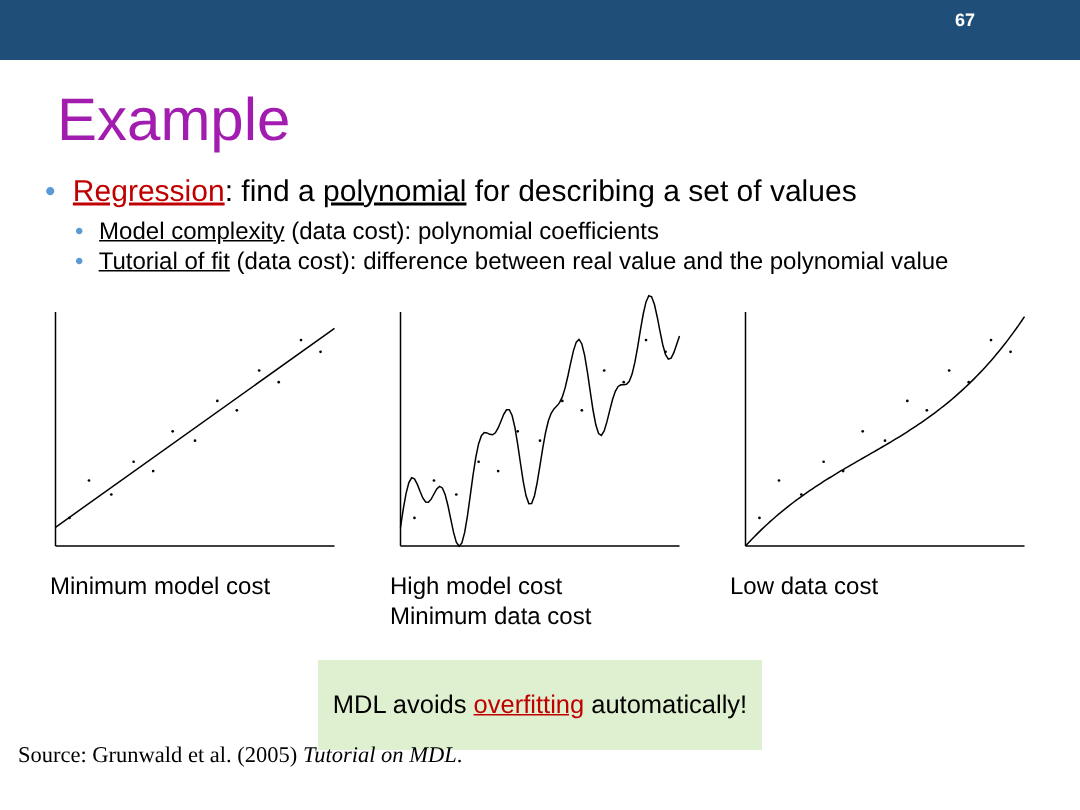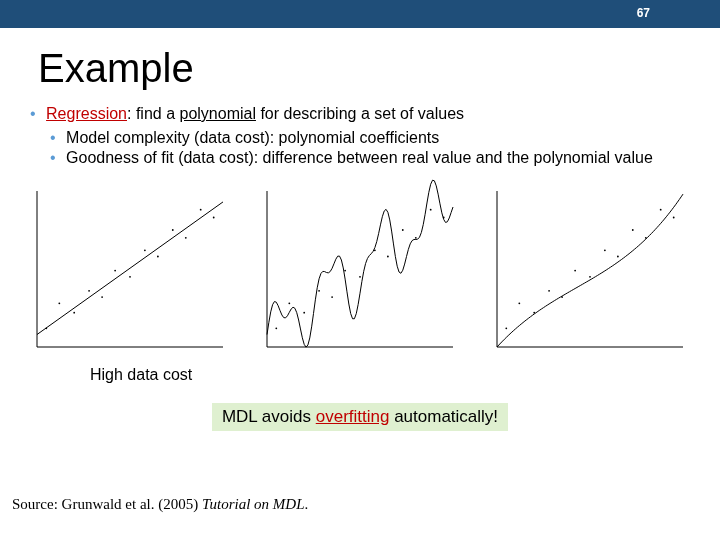--- a/index.html
+++ b/index.html
@@ -7,41 +7,41 @@
     padding: 0;
     width: 720px;
     height: 540px;
     font-family: Arial, sans-serif;
     background: #fff;
     position: relative;
     overflow: hidden;
   }
   .header-bar {
     background: #1f4e79;
-    height: 28px;
+    height: 40px;
     width: 100%;
     position: relative;
   }
   .page-number {
     position: absolute;
     right: 70px;
     top: 6px;
     color: #fff;
     font-size: 12px;
     font-weight: bold;
   }
   .title {
     font-size: 40px;
-    color: #000000;
+    color: #a21caf;
     margin: 18px 0 14px 38px;
     font-weight: normal;
   }
   .bullet-main {
     margin: 0 0 6px 30px;
-    font-size: 16px;
+    font-size: 20px;
     color: #000;
   }
   .bullet-main .dot {
     color: #5b9bd5;
     margin-right: 6px;
   }
   .regression-word {
     color: #c00000;
     text-decoration: underline;
   }
@@ -51,20 +51,21 @@
   .sub-bullet {
     margin: 0 0 2px 50px;
     font-size: 16px;
     color: #000;
   }
   .sub-bullet .dot {
     color: #5b9bd5;
     margin-right: 6px;
   }
   .underline {
+    text-decoration: underline;
   }
   .charts-row {
     display: flex;
     justify-content: space-around;
     margin: 12px 20px 0 20px;
     gap: 10px;
   }
   .chart-box {
     width: 210px;
     height: 180px;
@@ -82,21 +83,21 @@
   .caption {
     width: 210px;
     font-size: 16px;
     color: #000;
     line-height: 1.25;
     padding-left: 10px;
   }
   .highlight-box {
     background: #dff0d0;
     display: inline-block;
-    padding: 4px 10px;
+    padding: 20px 10px;
     font-size: 17px;
     margin: 10px auto 0 auto;
   }
   .highlight-wrap {
     text-align: center;
     margin-top: 8px;
   }
   .overfitting {
     color: #c00000;
     text-decoration: underline;
@@ -125,21 +126,21 @@
   <span class="dot">•</span>
   <span class="regression-word">Regression</span><span>: find a </span><span class="polynomial-word">polynomial</span><span> for describing a set of values</span>
 </div>
 
 <div class="sub-bullet">
   <span class="dot">•</span>
   <span class="underline">Model complexity</span><span> (data cost): polynomial coefficients</span>
 </div>
 <div class="sub-bullet">
   <span class="dot">•</span>
-  <span class="underline">Goodness of fit</span><span> (data cost): difference between real value and the polynomial value</span>
+  <span class="underline">Tutorial of fit</span><span> (data cost): difference between real value and the polynomial value</span>
 </div>
 
 <div class="charts-row">
   <div class="chart-box" id="chart0"><svg viewBox="0 0 210 180">
         <line x1="12" y1="12" x2="12" y2="168" stroke="#000" stroke-width="1"></line>
         <line x1="12" y1="168" x2="198" y2="168" stroke="#000" stroke-width="1"></line>
         <circle cx="21.3" cy="149.28" r="0.9" fill="#000"></circle>
         <circle cx="34.32" cy="124.32000000000001" r="0.9" fill="#000"></circle>
         <circle cx="49.2" cy="133.68" r="0.9" fill="#000"></circle>
         <circle cx="64.07999999999998" cy="111.84" r="0.9" fill="#000"></circle>
@@ -187,23 +188,28 @@
         <circle cx="147.78" cy="51" r="0.9" fill="#000"></circle>
         <circle cx="160.8" cy="58.80000000000001" r="0.9" fill="#000"></circle>
         <circle cx="175.68000000000004" cy="30.71999999999997" r="0.9" fill="#000"></circle>
         <circle cx="188.7" cy="38.51999999999998" r="0.9" fill="#000"></circle>
         <path d="M 12 168 L 13.86 165.99428928 L 15.72 164.03245823999998 L 17.58 162.11345856 L 19.44 160.23624192 L 21.3 158.39976000000001 L 23.16 156.60296448 L 25.020000000000003 154.84480704 L 26.880000000000003 153.12423936 L 28.74 151.44021312 L 30.6 149.79167999999999 L 32.46000000000001 148.17759168 L 34.32 146.59689984 L 36.18 145.04855616 L 38.040000000000006 143.53151232 L 39.9 142.04471999999998 L 41.760000000000005 140.58713088 L 43.620000000000005 139.15769663999998 L 45.48 137.75536896 L 47.34 136.37909952 L 49.2 135.02784 L 51.06 133.70054208 L 52.92000000000001 132.39615744 L 54.78000000000001 131.11363776 L 56.64 129.85193472 L 58.5 128.61 L 60.36 127.38678528 L 62.220000000000006 126.18124223999999 L 64.08000000000001 124.99232256 L 65.94 123.81897792 L 67.8 122.66015999999999 L 69.66 121.51482048 L 71.52000000000001 120.38191103999999 L 73.38 119.26038335999999 L 75.24000000000001 118.14918911999999 L 77.1 117.04728 L 78.96 115.95360767999999 L 80.82 114.86712384 L 82.68 113.78678016 L 84.54 112.71152831999999 L 86.4 111.64032 L 88.25999999999999 110.57210688 L 90.12 109.50584064 L 91.98 108.44047296 L 93.84000000000002 107.37495551999999 L 95.7 106.30824 L 97.56000000000002 105.23927807999999 L 99.41999999999999 104.16702144 L 101.28 103.09042176 L 103.14000000000001 102.00843072 L 105 100.92 L 106.86 99.82408127999999 L 108.72 98.71962624 L 110.58 97.60558656 L 112.44000000000001 96.48091391999999 L 114.30000000000001 95.34455999999999 L 116.16000000000001 94.19547648 L 118.02 93.03261504 L 119.88 91.85492736 L 121.74 90.66136511999999 L 123.6 89.45088000000001 L 125.46 88.22242368 L 127.32 86.97494784 L 129.18 85.70740416000001 L 131.04000000000002 84.41874432 L 132.9 83.10792000000001 L 134.76 81.77388288 L 136.62 80.41558464 L 138.48000000000002 79.03197695999998 L 140.34 77.62201152 L 142.2 76.18464 L 144.06 74.71881408 L 145.92 73.22348544 L 147.78 71.69760576000002 L 149.64 70.14012672000001 L 151.5 68.55000000000001 L 153.36 66.92617728 L 155.22 65.26761024 L 157.08 63.573250560000005 L 158.94 61.84204992000001 L 160.8 60.072959999999995 L 162.66000000000003 58.26493247999997 L 164.51999999999998 56.41691904000001 L 166.37999999999997 54.52787136000005 L 168.24 52.59674111999999 L 170.1 50.62248000000001 L 171.96 48.604039680000014 L 173.81999999999996 46.54037184000005 L 175.68000000000004 44.43042815999998 L 177.54 42.27316031999999 L 179.4 40.067520000000016 L 181.26 37.81245888000001 L 183.12000000000003 35.506928639999984 L 184.98000000000002 33.14988095999999 L 186.83999999999997 30.74026752000006 L 188.7 28.27704 L 190.56 25.759150080000012 L 192.42 23.185549440000017 L 194.28000000000003 20.55518975999999 L 196.14 17.867022719999994 L 198 15.120000000000033" stroke="#000" stroke-width="1" fill="none"></path>
       </svg></div>
 </div>
 
 <div class="captions-row">
   <div class="caption">
-    <div>High data cost</div>
+    <div>Minimum model cost</div>
   </div>
   <div class="caption">
+    <div>High model cost</div>
+    <div>Minimum data cost</div>
+  </div>
+  <div class="caption">
+    <div>Low data cost</div>
   </div>
 </div>
 
 <div class="highlight-wrap">
   <span class="highlight-box">
     <span>MDL avoids </span><span class="overfitting">overfitting</span><span> automatically!</span>
   </span>
 </div>
 
 <div class="source">

